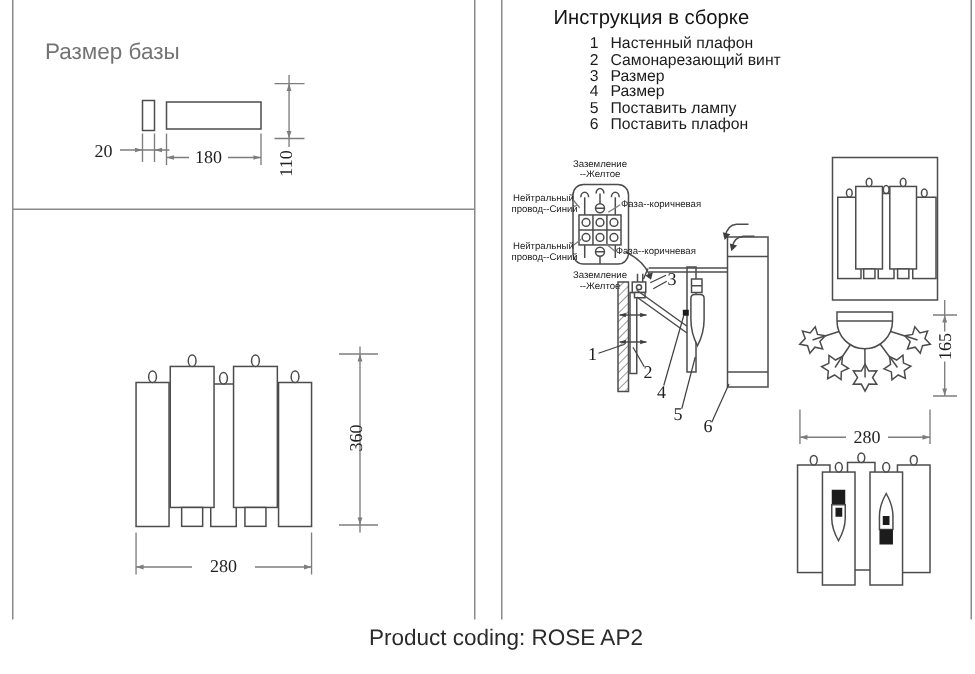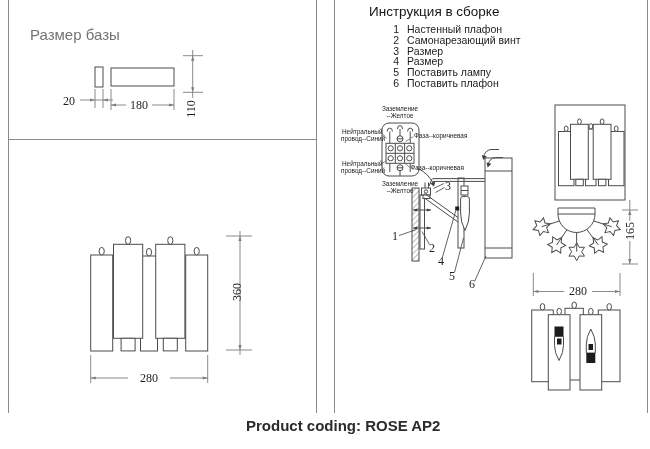--- a/index.html
+++ b/index.html
@@ -5,21 +5,21 @@
   html,body{margin:0;padding:0;background:#ffffff;}
   .page{position:relative;width:650px;height:449px;background:#fff;overflow:hidden;
         font-family:"Liberation Sans",sans-serif;color:#1f1f1f;}
   .vline{position:absolute;width:1px;top:0;height:413px;background:#8a8a8a;}
   .hline{position:absolute;height:1px;background:#8a8a8a;}
   .title{position:absolute;font-size:15px;color:#737373;white-space:nowrap;}
   .inst-title{position:absolute;left:369px;top:4px;font-size:13.5px;color:#141414;white-space:nowrap;}
   .steps{position:absolute;left:391px;top:24px;font-size:10.5px;line-height:10.8px;color:#1c1c1c;}
   .step{display:flex;}
   .step .n{width:8px;text-align:right;margin-right:8px;}
-  .coding{position:absolute;left:246px;top:417px;font-size:15px;color:#2b2b2b;white-space:nowrap;font-weight:bold;}
+  .coding{position:absolute;left:246px;top:417px;font-size:15px;color:#2b2b2b;white-space:nowrap;}
   .fig{position:absolute;}
   
   .s{stroke:#4c4c4c;stroke-width:1;fill:none;}
   .sf{stroke:#4c4c4c;stroke-width:1;fill:#ffffff;}
   .blk{fill:#1c1c1c;stroke:none;}
   .dim{stroke:#7d7d7d;stroke-width:0.9;fill:none;}
   .ah{fill:#7d7d7d;stroke:none;}
   .ah2{fill:#3e3e3e;stroke:none;}
   .cl{stroke:#3e3e3e;stroke-width:0.8;fill:none;}
   .dimtxt{font-family:"Liberation Serif",serif;font-size:12px;fill:#1f1f1f;}

